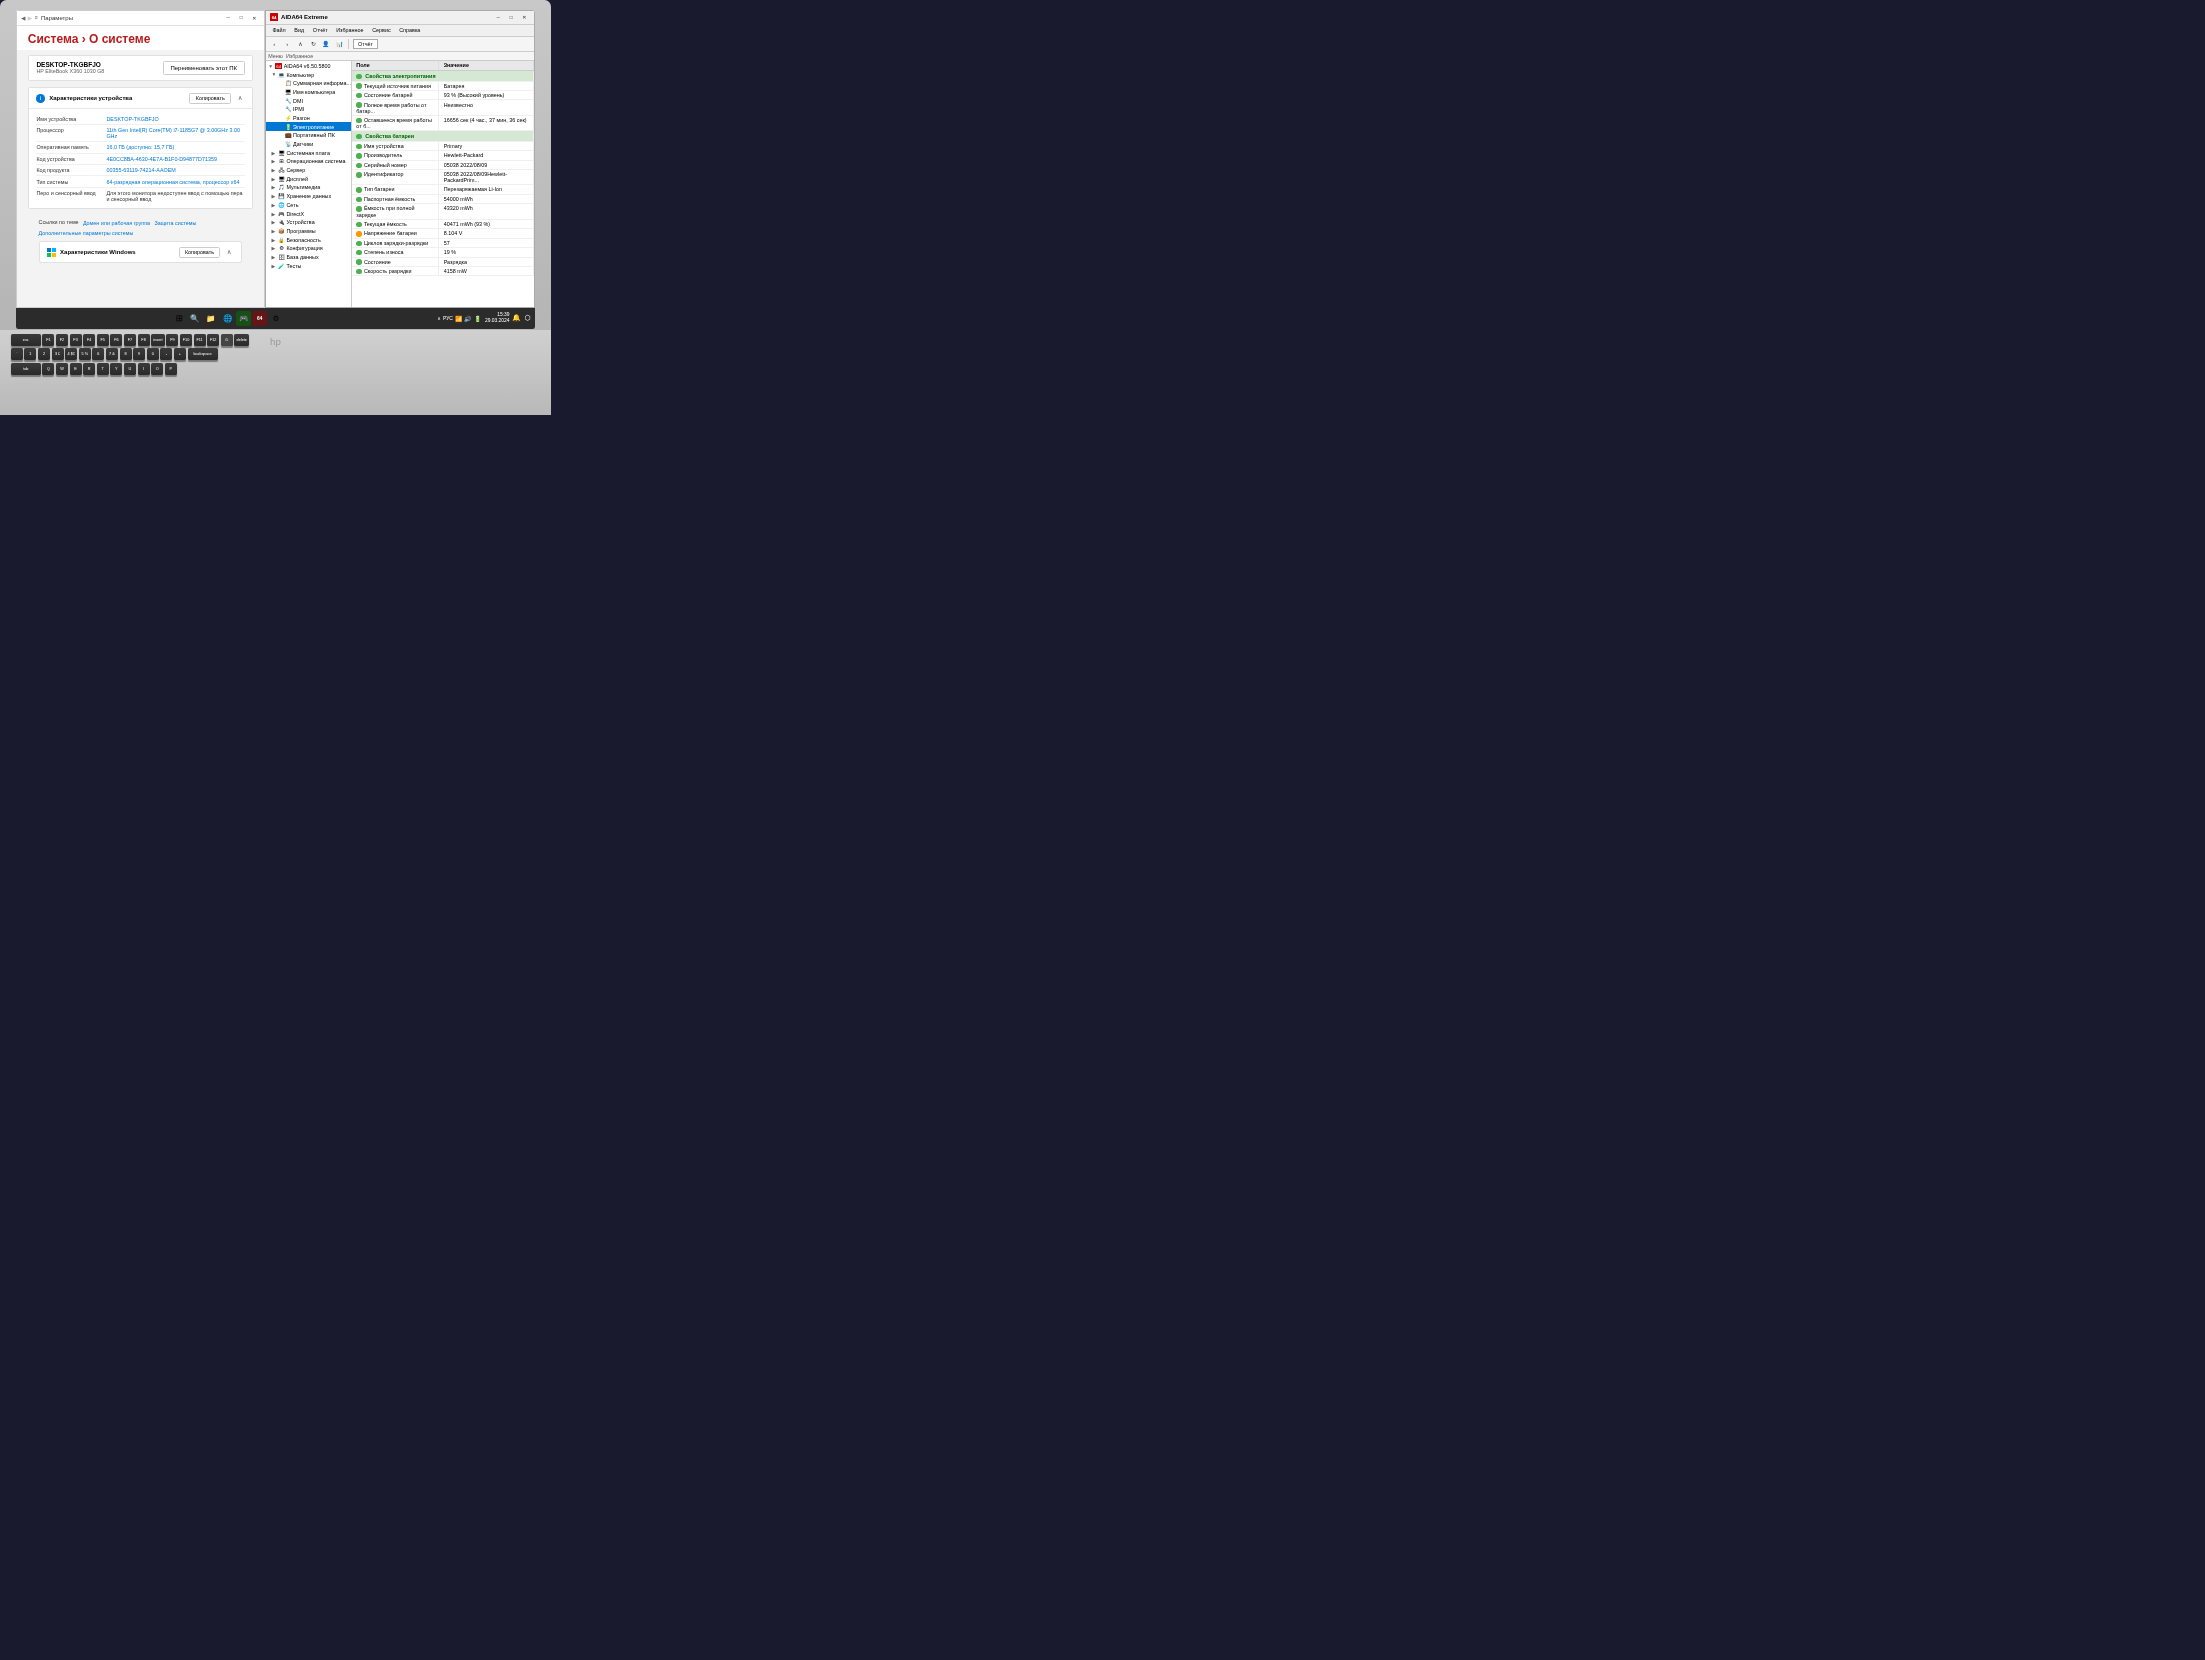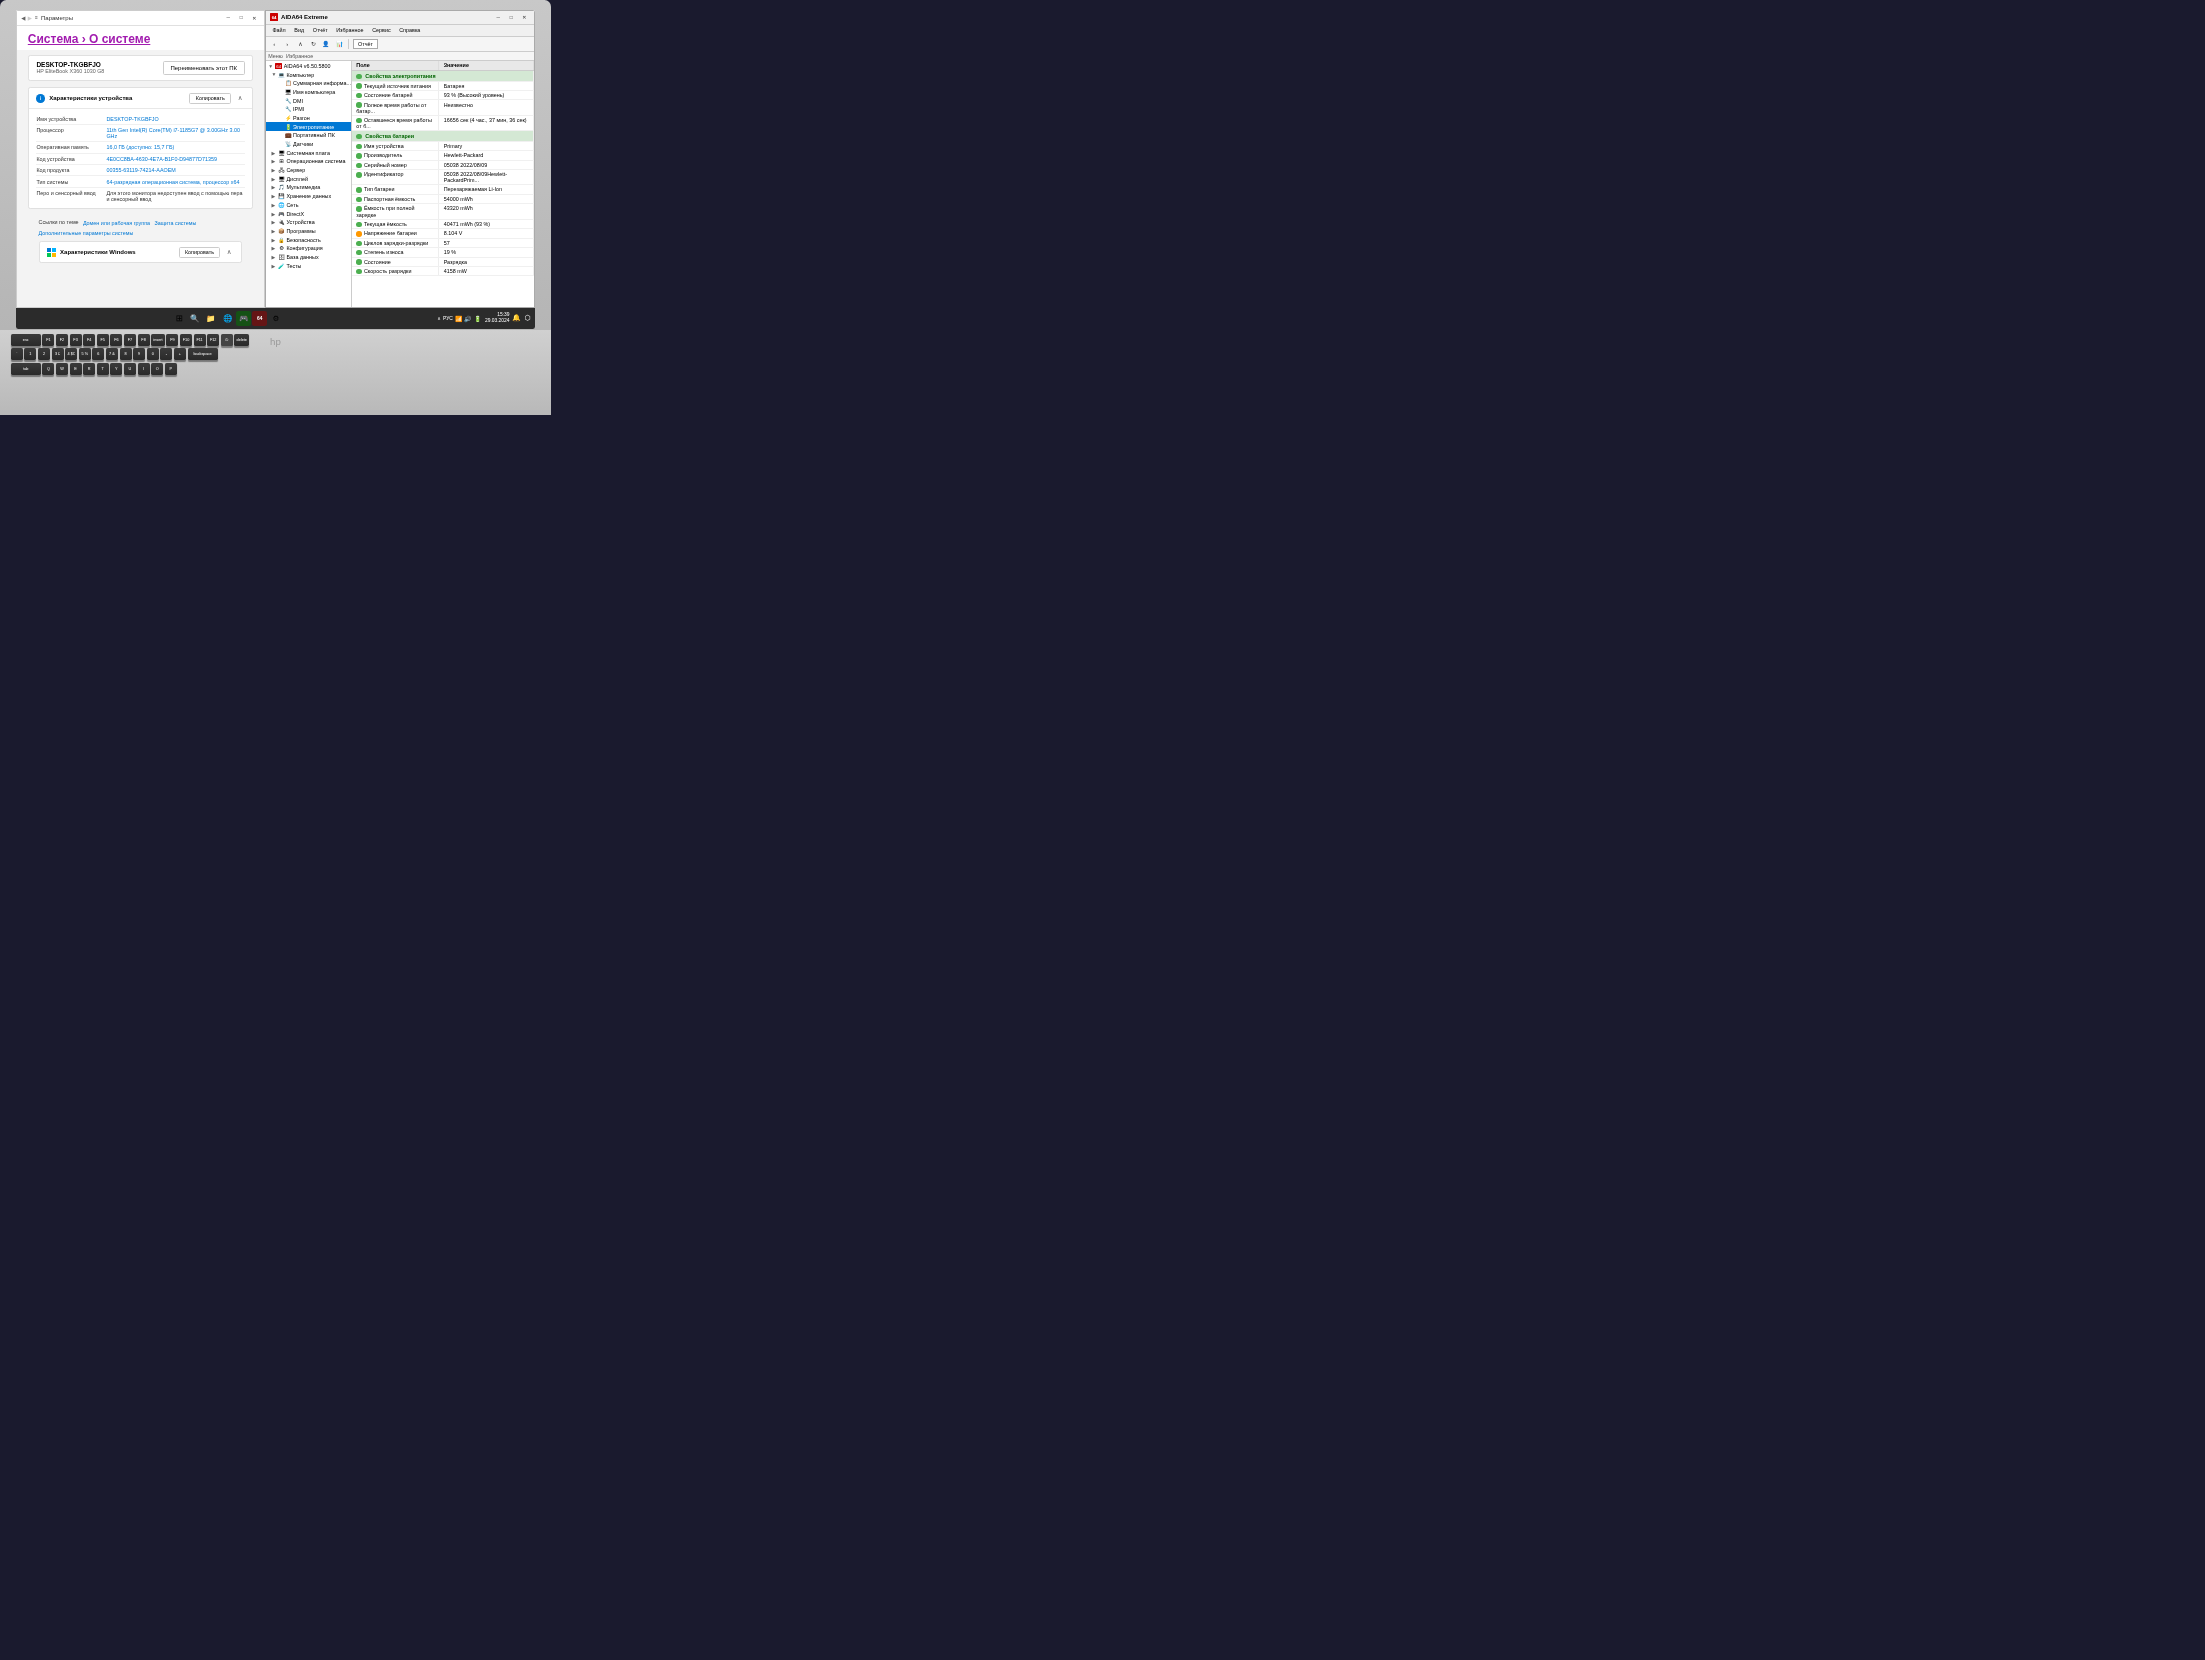--- a/index.html
+++ b/index.html
@@ -83,22 +83,21 @@
 
     .params-title-section {
       background: #fff;
       padding: 6.5px 10.8px 4.3px;
       flex-shrink: 0;
     }
 
     .params-title-section h1 {
       font-size: 12px;
       font-weight: 600;
-      color: #a21caf;
-      text-decoration: underline;
+      color: #b91c1c;
     }
 
     .params-content {
       flex: 1;
       overflow-y: auto;
       padding: 4.3px 10.8px;
     }
 
     .device-header {
       background: #fff;

